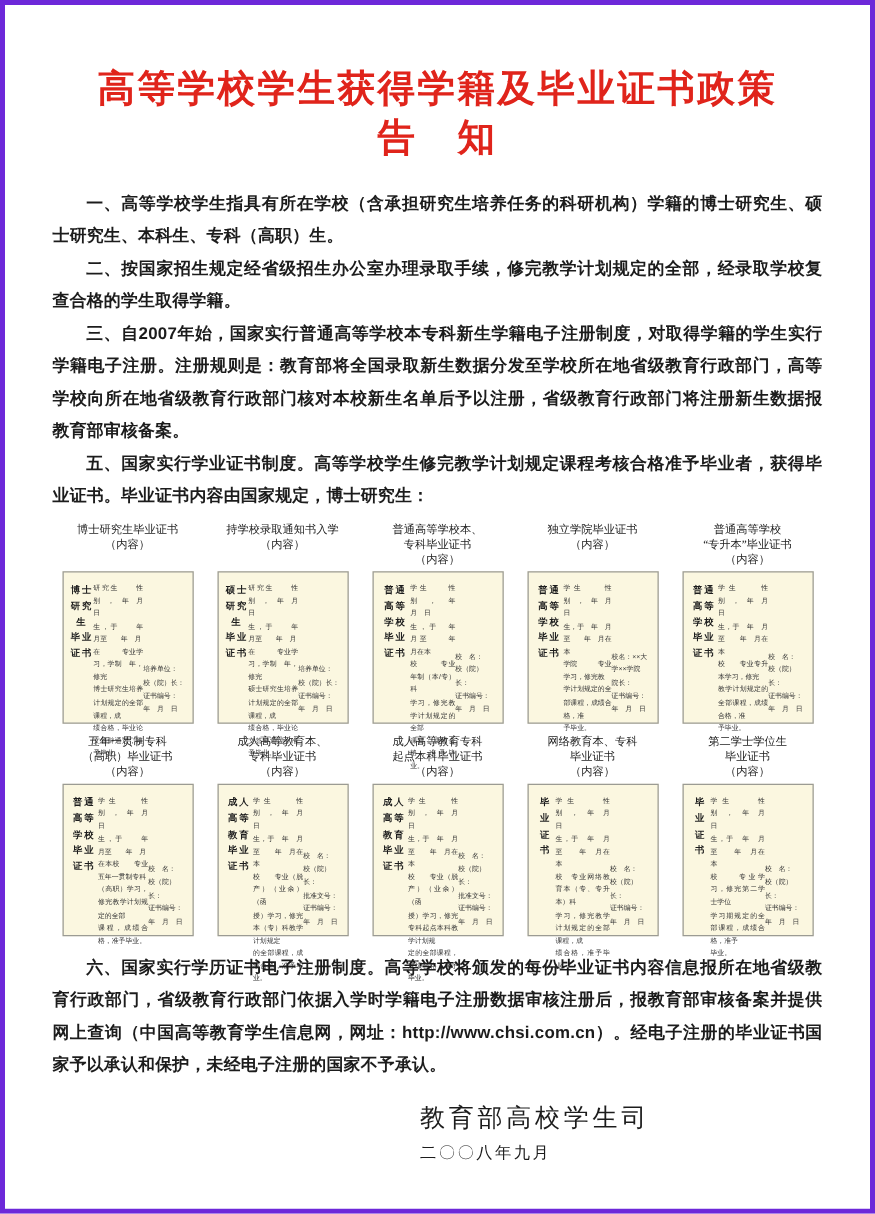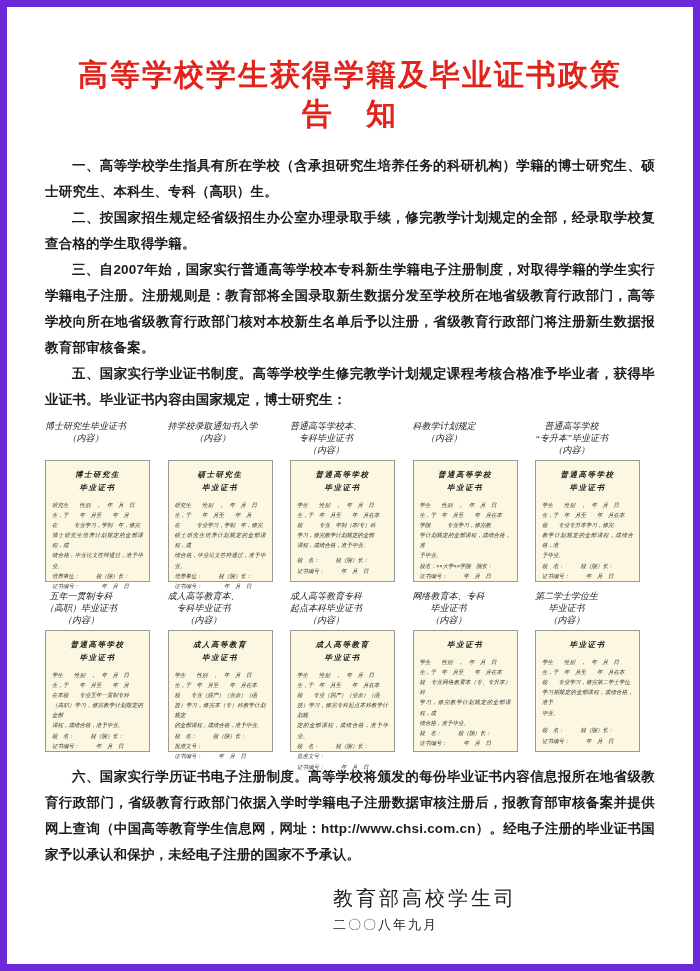--- a/index.html
+++ b/index.html
@@ -1,21 +1,21 @@
 <!DOCTYPE html>
 <html style="--title-red: #e0241b; --card-bg: #fbf7e0; --card-border: #9b9b94;"><head>
 <meta charset="utf-8">
 <style>
   html,body { margin:0; padding:0; background:#ffffff; }
   .page {
     position:relative;
     width:700px; height:971px;
     box-sizing:border-box;
     background:#fff;
-    border:7px solid #6d28d9;
+    border:4px solid #6d28d9;
     padding:48px 38px 0 38px;
     overflow:hidden;
     font-family:"Liberation Sans", sans-serif;
     color:#1c1c1c;
   }
   .notice-title {
     text-align:center;
     font-family:"Liberation Serif", serif;
     font-weight:bold;
     font-size:30px;
@@ -37,40 +37,39 @@
   .cert-section { margin-top:7px; }
   .cert-row {
     display:flex;
     justify-content:space-between;
   }
   .cert-row + .cert-row { margin-top:8px; }
   .cert-col {
     width:120px;
     display:flex;
     flex-direction:column;
-    align-items:flex-start;
-    font-style:italic;
+    align-items:center;
   }
   .cert-label {
     height:40px;
     font-family:"Liberation Serif", serif;
     font-size:9px;
     line-height:1.35;
     text-align:center;
     white-space:pre-line;
     color:#222;
   }
   .cert-card {
     width:105px; height:122px;
     box-sizing:border-box;
     background:var(--card-bg,#fbf7e0);
     border:1px solid var(--card-border,#9b9b94);
     padding:8px 6px 5px 6px;
     display:flex;
-    flex-direction:column;
+    flex-direction:row;
   }
   .cert-card-title {
     font-family:"Liberation Serif", serif;
     font-size:7.5px;
     font-weight:bold;
     letter-spacing:1.5px;
     line-height:1.7;
     text-align:center;
     white-space:pre-line;
     margin-bottom:5px;
@@ -158,21 +157,21 @@
           <div class="cert-card-body">学生　　性别　，　年　月　日
 生，于　年　月至　　年　月在本
 校　　　专业　年制（本/专）科
 学习，修完教学计划规定的全部
 课程，成绩合格，准予毕业。</div>
           <div class="cert-card-footer">校　名：　　　校（院）长：
 证书编号：　　　年　月　日</div>
         </div>
       </div>
       <div class="cert-col">
-        <div class="cert-label">科教学计划规定
+        <div class="cert-label">独立学院毕业证书
 （内容）</div>
         <div class="cert-card">
           <div class="cert-card-title">普通高等学校
 毕业证书</div>
           <div class="cert-card-body">学生　　性别　，　年　月　日
 生，于　年　月至　　年　月在本
 学院　　　专业学习，修完教
 学计划规定的全部课程，成绩合格，准
 予毕业。</div>
           <div class="cert-card-footer">校名：××大学××学院　院长：

